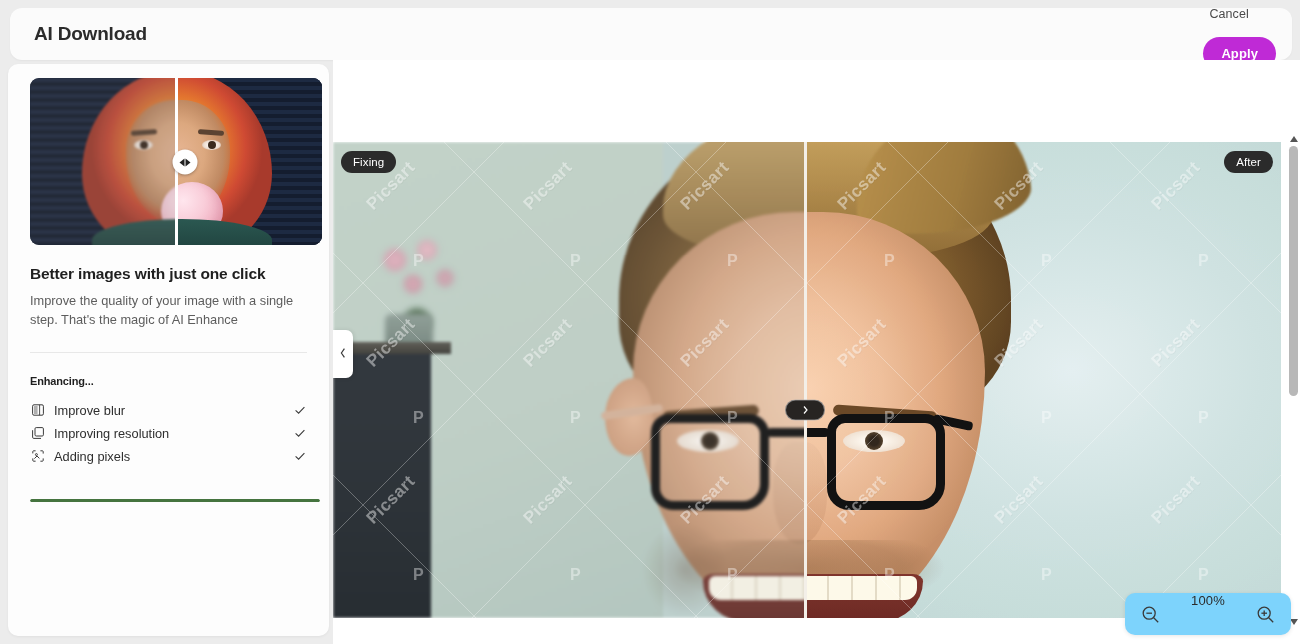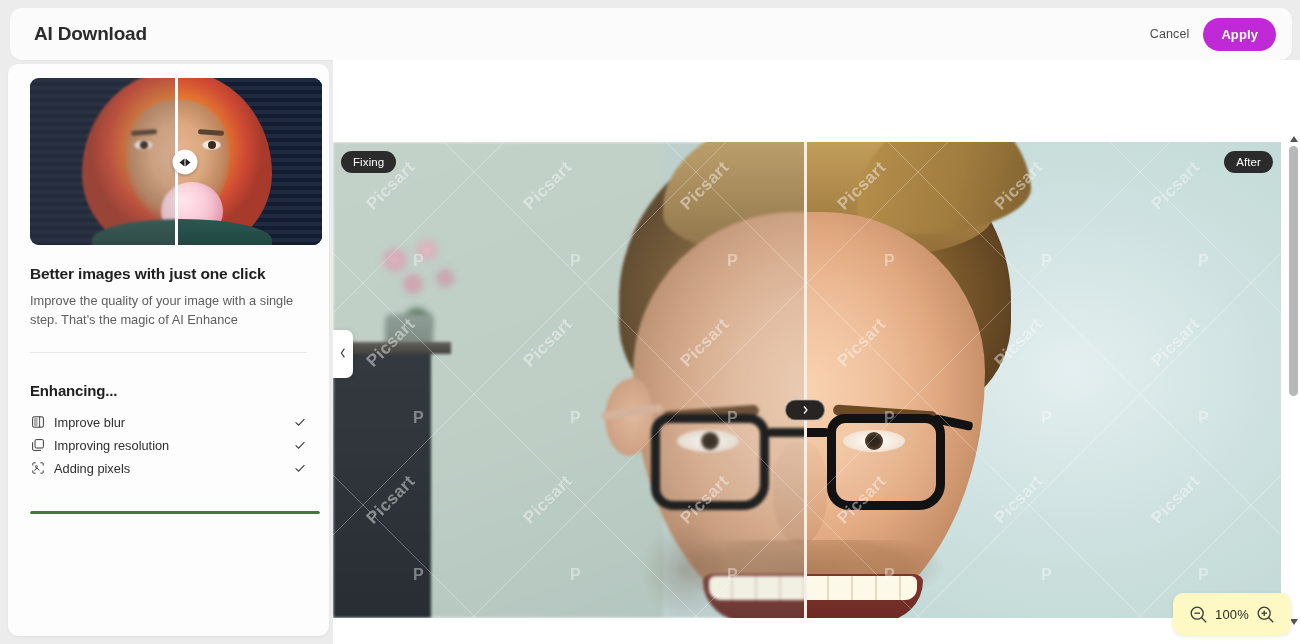--- a/index.html
+++ b/index.html
@@ -38,22 +38,23 @@
   .app-title {
     font-size: 19px;
     font-weight: 600;
     color: #2b2b2b;
     letter-spacing: -0.2px;
   }
 
   .header-actions {
     margin-left: auto;
     display: flex;
-    align-items: center;
+    align-items: flex-start;
     gap: 8px;
+    flex-direction: column;
   }
 
   .btn-cancel {
     background: none;
     border: none;
     font-family: inherit;
     font-size: 12.5px;
     color: #4a4a4a;
     cursor: pointer;
     padding: 8px 6px;
@@ -231,22 +232,22 @@
     color: #5d5d5d;
     max-width: 288px;
   }
   .divider {
     margin-top: 22px;
     height: 1px;
     background: #e8e8e8;
   }
 
   .status-title {
-    margin-top: 29px;
-    font-size: 15px;
+    margin-top: 22px;
+    font-size: 11px;
     font-weight: 700;
     color: #1f1f1f;
     letter-spacing: -0.15px;
   }
 
   .task-list { margin-top: 12px; }
   .task-row {
     display: flex;
     align-items: center;
     height: 23px;
@@ -562,25 +563,24 @@
     background:#b8b8b8; border-radius:5px;
     cursor: grab;
   }
 
   
   .zoom-bar {
     position: absolute;
     right: 9px;
     bottom: 9px;
     height: 42px;
-    background: #fef9c3;
+    background: #7dd3fc;
     border-radius: 10px;
     display: flex;
-    align-items: center;
-    gap: 4px;
+    gap: 28px;
     padding: 0 14px;
     box-shadow: 0 1px 4px rgba(0,0,0,0.10);
     z-index: 25;
   }
   .zoom-btn {
     background:none; border:none; padding:2px; cursor:pointer;
     color:#3a3a3a; display:flex; align-items:center;
   }
   .zoom-value {
     font-size: 13px;

